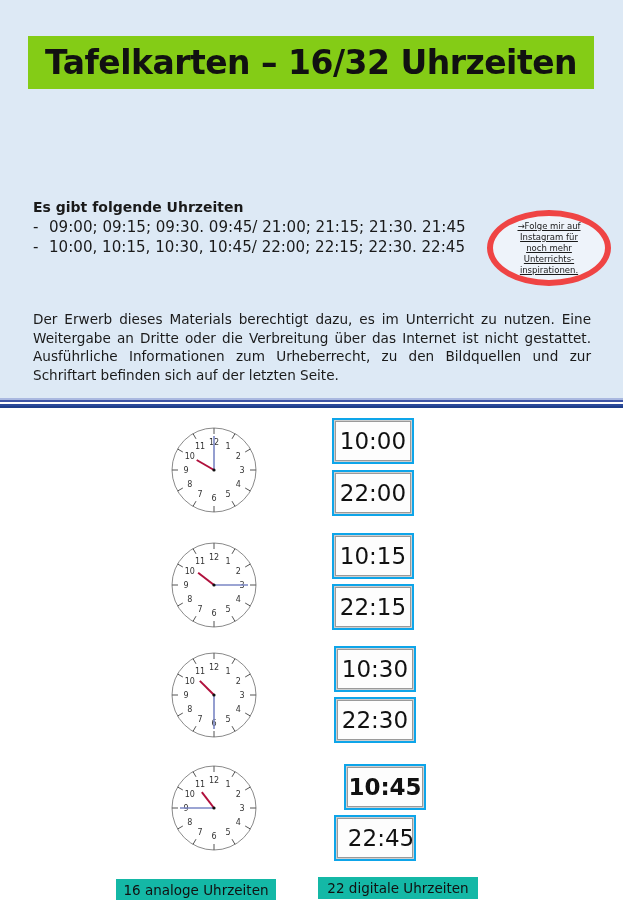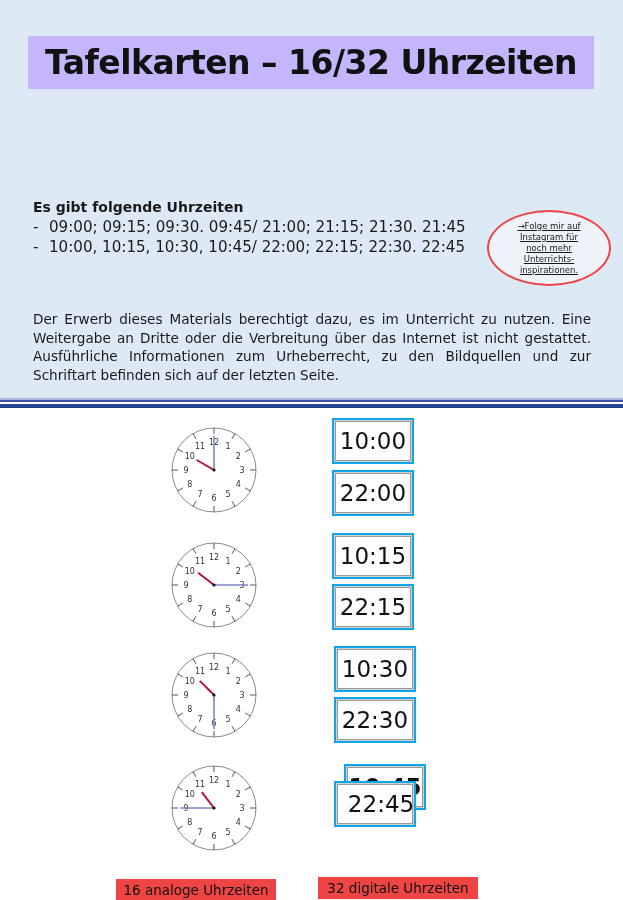--- a/index.html
+++ b/index.html
@@ -5,21 +5,21 @@
   * { box-sizing: border-box; margin: 0; padding: 0; }
   html, body { width: 623px; height: 900px; overflow: hidden; background: #ffffff; }
   body { font-family: "DejaVu Sans", sans-serif; color: #1a1a1a; position: relative; }
 
   .top-panel {
     position: absolute; left: 0; top: 0; width: 623px; height: 400px;
     background: #dde9f5;
   }
   .title-box {
     position: absolute; left: 28px; top: 36px; width: 566px; height: 53px;
-    background: #c4b5fd;
+    background: #84cc16;
     display: flex; align-items: center; justify-content: center;
   }
   .title-box h1 {
     font-family: "DejaVu Sans", sans-serif;
     font-size: 33px; font-weight: bold; letter-spacing: -0.5px; color: #111;
   }
   .intro {
     position: absolute; left: 33px; top: 120px; width: 558px;
     font-size: 15.3px; line-height: 20px; text-align: justify;
   }
@@ -31,21 +31,21 @@
     position: absolute; left: 33px; top: 217px; list-style: none;
   }
   .times-list li {
     font-size: 15.1px; line-height: 20px; white-space: nowrap;
   }
   .times-list li .dash { display: inline-block; width: 16px; }
   .insta-bubble {
     position: absolute; left: 487px; top: 210px; width: 124px; height: 76px;
     border-radius: 50%;
     background: #eef3fa;
-    border: 2px solid #ef4444;
+    border: 6px solid #ef4444;
     display: flex; align-items: center; justify-content: center; text-align: center;
   }
   .insta-bubble a {
     font-size: 8.5px; line-height: 11px; color: #1a1a1a; text-decoration: underline;
     width: 80px; display: block;
   }
   .legal {
     position: absolute; left: 33px; top: 310px; width: 558px;
     font-size: 13.6px; line-height: 18.5px; text-align: justify;
   }
@@ -62,21 +62,21 @@
     position: absolute; width: 82px; height: 46px;
     border: 2px solid #0ea5e9;
     outline: 1px solid #9a9a9a; outline-offset: -4px;
     background: #fdfdfd;
     display: flex; align-items: center; justify-content: center;
     font-family: "DejaVu Sans", sans-serif; font-size: 23px; color: #111;
     box-shadow: inset 0 0 0 2px #cfcfcf;
   }
   .label-box {
     position: absolute; height: 22px;
-    background: #ef4444;
+    background: #14b8a6;
     display: flex; align-items: center; justify-content: center;
     font-size: 13.5px; color: #111;
   }
 </style>
 </head>
 <body>
 
 <div class="top-panel">
   <div class="title-box">
     <h1>Tafelkarten – 16/32 Uhrzeiten</h1>
@@ -225,16 +225,16 @@
       <circle cx="45" cy="45" r="1.6" fill="#111"></circle>
     </svg></div>
 
 <div class="digital" style="left:332px; top:418px;">10:00</div>
 <div class="digital" style="left:332px; top:470px;">22:00</div>
 <div class="digital" style="left:332px; top:533px;">10:15</div>
 <div class="digital" style="left:332px; top:584px;">22:15</div>
 <div class="digital" style="left:334px; top:646px;">10:30</div>
 <div class="digital" style="left:334px; top:697px;">22:30</div>
 <div class="digital" style="left:344px; top:764px;font-weight:bold;">10:45</div>
-<div class="digital" style="left:334px; top:781px;padding-left:12px;">22:45</div>
+<div class="digital" style="left:334px; top:815px;padding-left:12px;">22:45</div>
 
 <div class="label-box" style="left:116px; top:879px; width:160px;">16 analoge  Uhrzeiten</div>
-<div class="label-box" style="left:318px; top:877px; width:160px;">32 digitale  Uhrzeiten</div>
+<div class="label-box" style="left:318px; top:877px; width:160px;">22 digitale  Uhrzeiten</div>
 
 </body></html>

